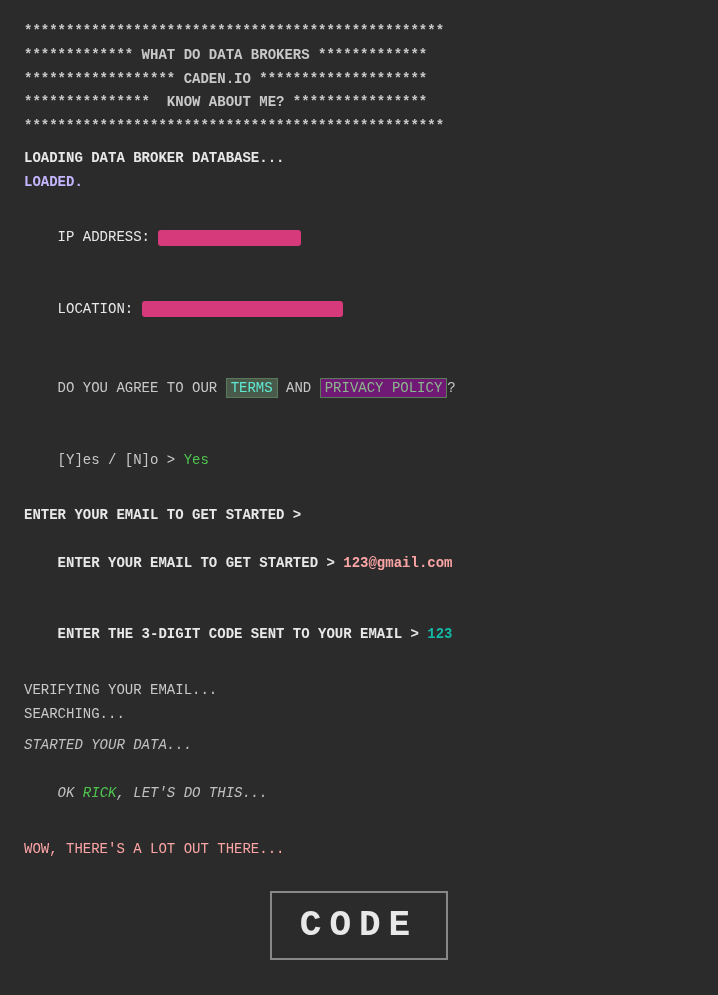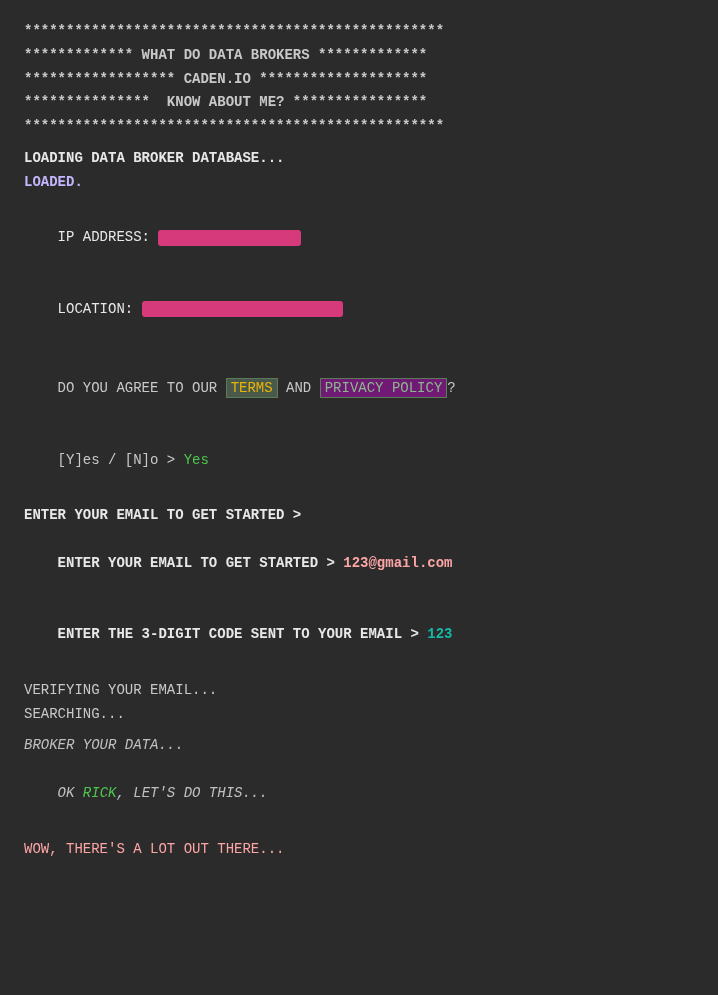--- a/index.html
+++ b/index.html
@@ -70,21 +70,21 @@
       border-radius: 3px;
       padding: 0 4px;
       display: inline-block;
       min-width: 180px;
       height: 16px;
       vertical-align: middle;
     }
 
     .terms-highlight {
       background-color: #4a5a4a;
-      color: #eab308;
+      color: #5eead4;
       padding: 1px 4px;
       border: 1px solid #5a7a5a;
     }
 
     .privacy-highlight {
       background-color: #701a75;
       color: #8ab88a;
       padding: 1px 4px;
       border: 1px solid #5a7a5a;
     }
@@ -187,24 +187,27 @@
     <span>ENTER THE 3-DIGIT CODE SENT TO YOUR EMAIL &gt; </span><span class="code-green">123</span>
   </span>
 
   <span class="spacer"></span>
 
   <span class="line line-normal">VERIFYING YOUR EMAIL...</span>
   <span class="line line-normal">SEARCHING...</span>
 
   <span class="spacer"></span>
 
-  <span class="line line-italic">BROKER YOUR DATA...</span>
+  <span class="line line-italic">STARTED YOUR DATA...</span>
 
   <span class="line line-italic">
     <span>OK </span><span class="name-green">RICK</span><span>, LET'S DO THIS...</span>
   </span>
 
   <span class="spacer"></span>
 
   <span class="line line-wow">WOW, THERE'S A LOT OUT THERE...</span>
 
+  <div class="code-section">
+    <div class="code-box">CODE</div>
+  </div>
 
 </div>
 
 </body></html>

